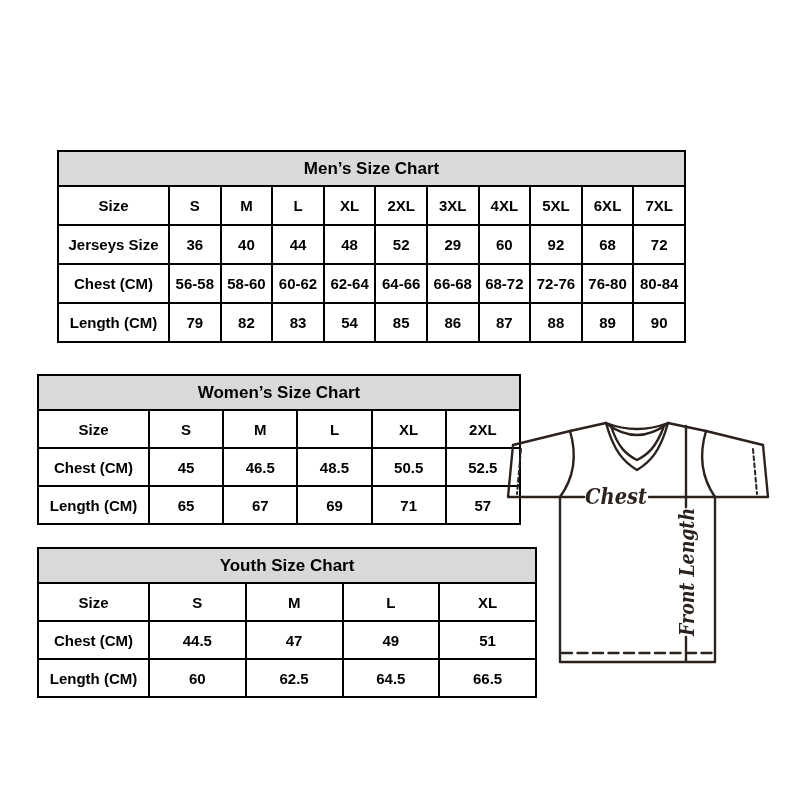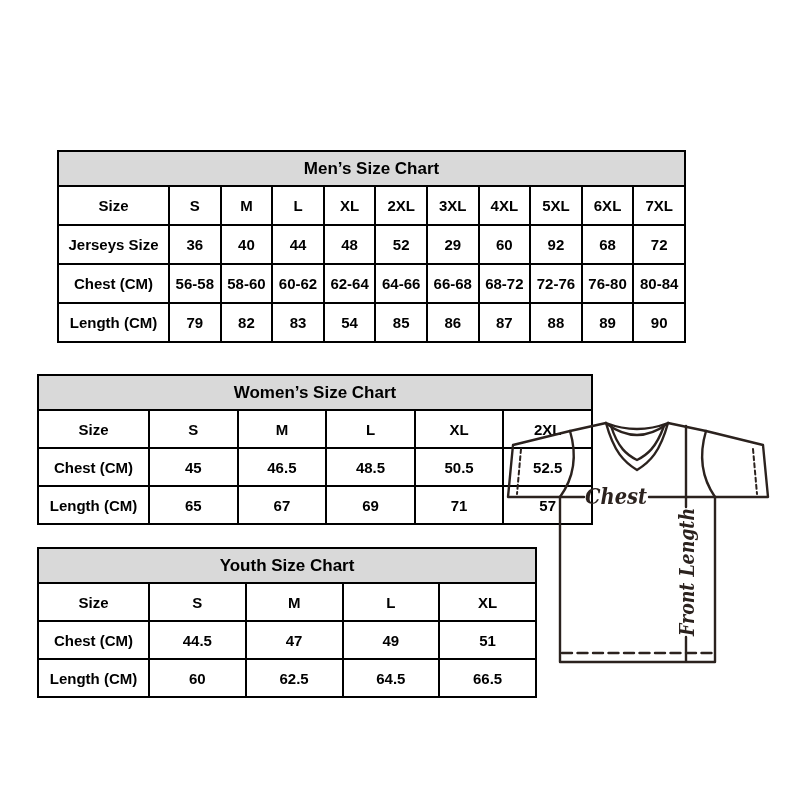--- a/index.html
+++ b/index.html
@@ -11,21 +11,21 @@
 
   table.size-table{position:absolute;border-collapse:collapse;table-layout:fixed;
                    background:#fff;}
   table.size-table th,table.size-table td{
       border:2px solid #000;text-align:center;vertical-align:middle;
       font-weight:bold;font-size:15px;padding:0 2px;overflow:hidden;}
   table.size-table th.tbl-title{background:#d9d9d9;font-size:17px;height:33px;}
   table.size-table td{height:37px;}
 
   #men-table{left:37px;top:150px;width:629px;margin-left:20px;}
-  #women-table{left:37px;top:374px;width:556px;}
+  #women-table{left:37px;top:374px;width:484px;}
   #youth-table{left:37px;top:547px;width:500px;}
   #women-table td,#youth-table td{height:36px;}
   col.c-label{width:111px;}
 
   #jersey{position:absolute;left:498px;top:413px;width:274px;height:255px;}
 </style>
 </head>
 <body>
 
 <div id="page">

